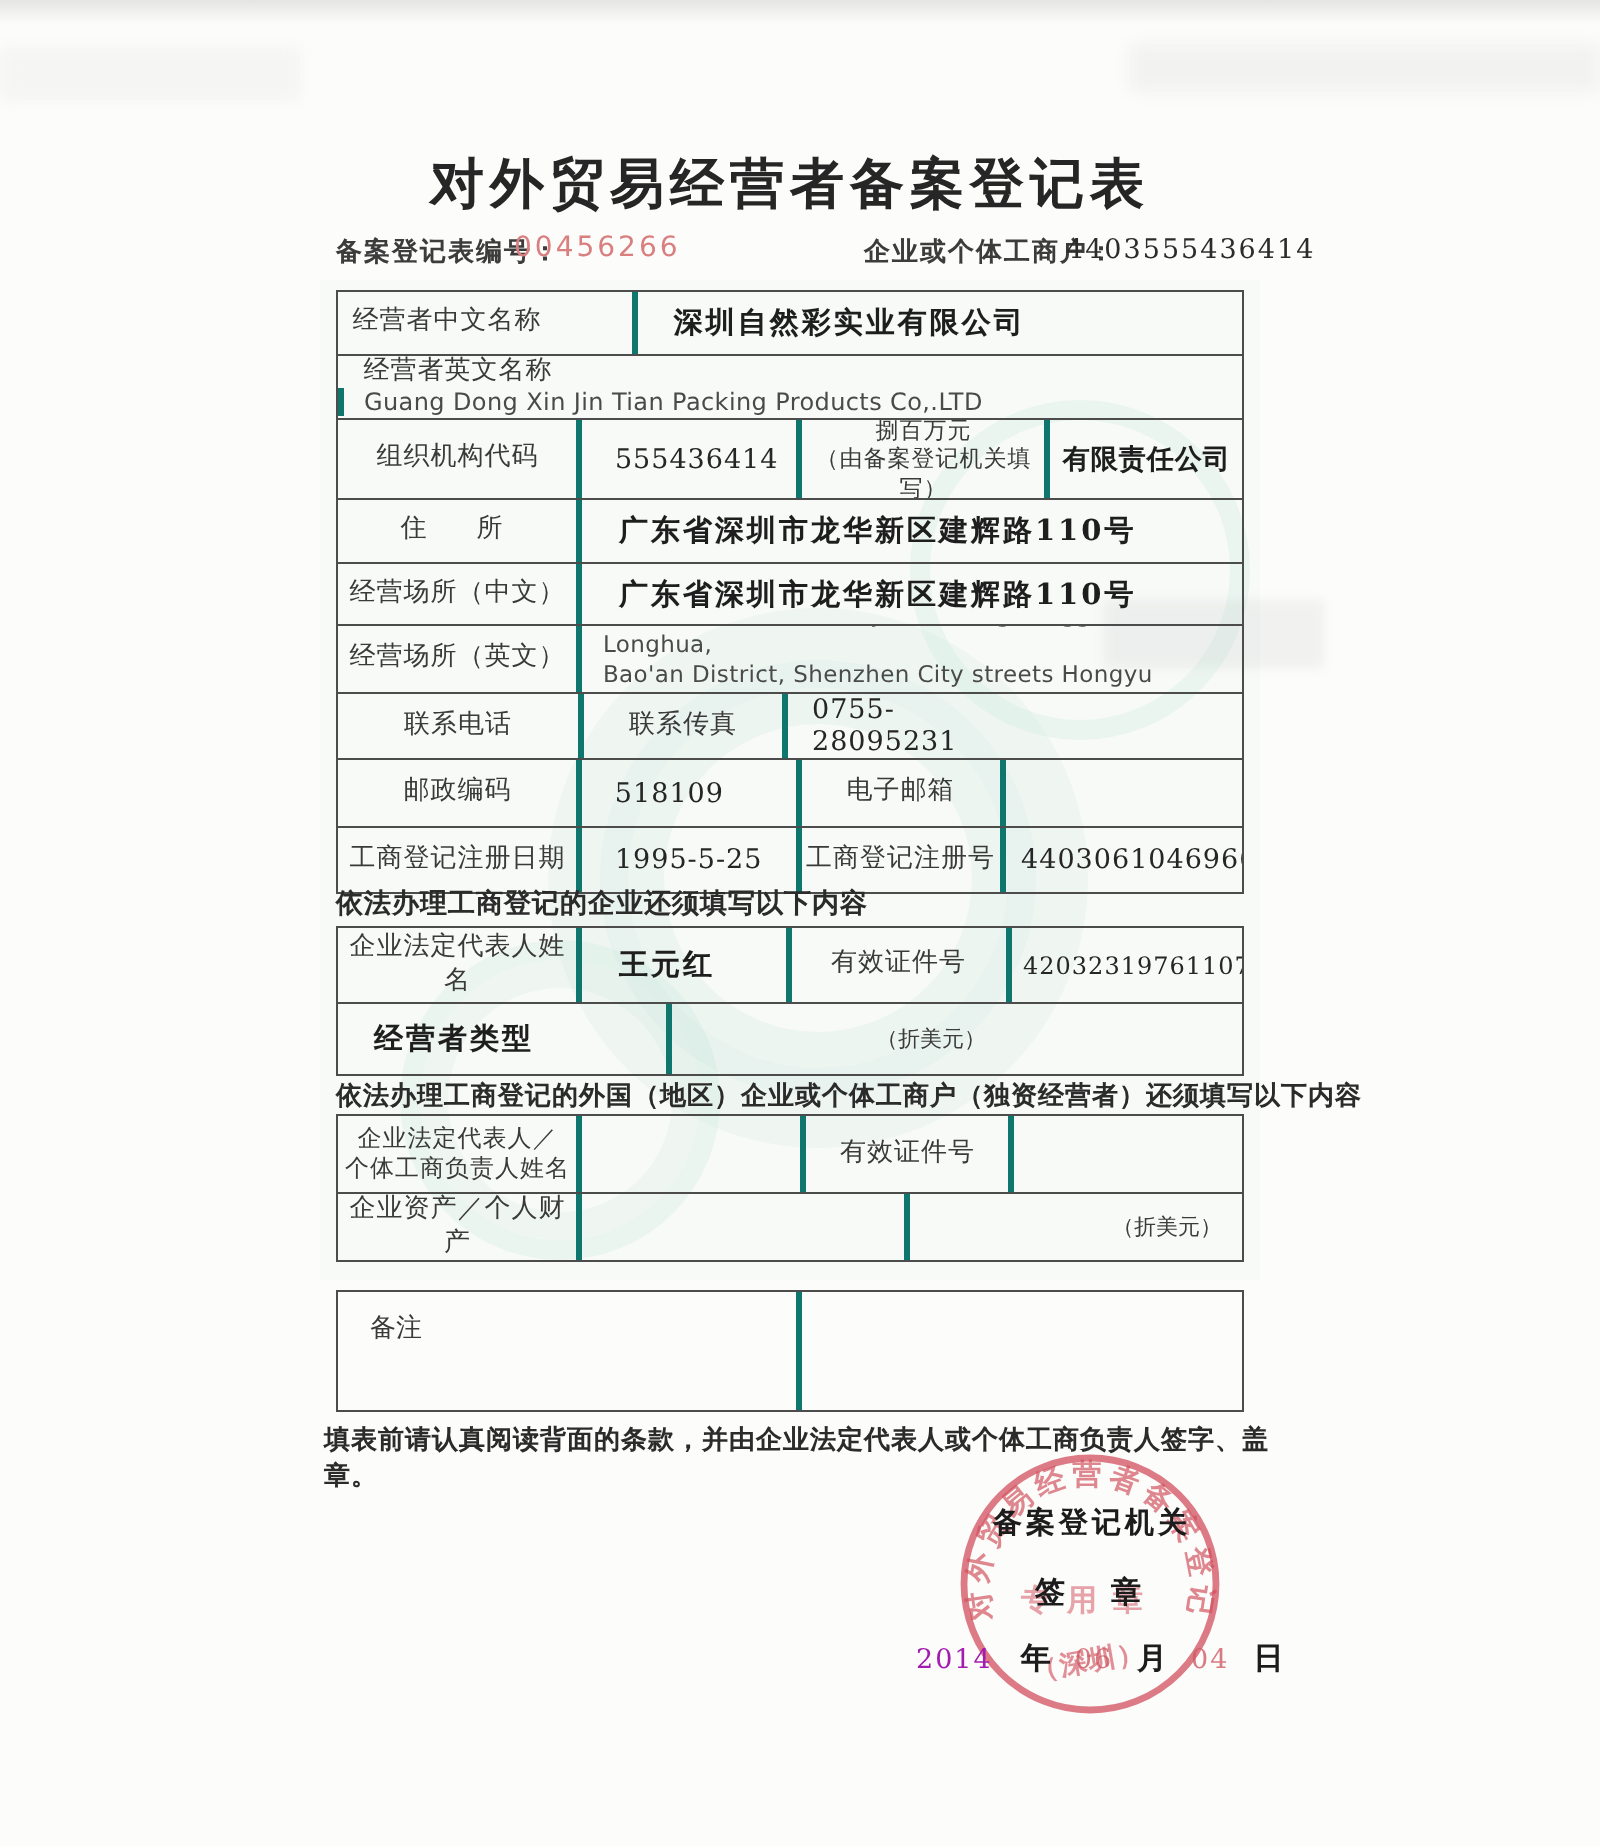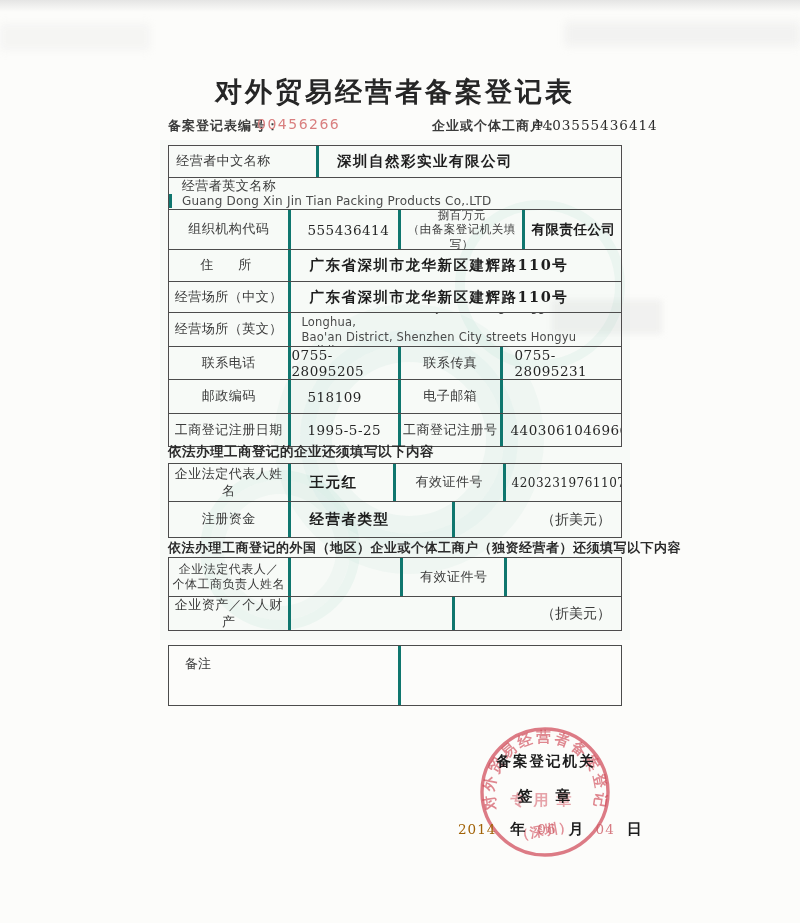--- a/index.html
+++ b/index.html
@@ -46,38 +46,38 @@
   .row .cell:first-child{border-left:none;}
   .lbl{justify-content:center;text-align:center;font-size:13px;color:#3a3a3a;
        letter-spacing:0.5px;line-height:1.25;}
   .val-cn{font-family:"DejaVu Serif",serif;font-weight:bold;font-size:14.5px;
        color:#1e1e1e;letter-spacing:1.5px;padding-left:18px;}
   .val-en{font-size:12px;color:#4a4a4a;padding-left:10px;letter-spacing:0.2px;}
   .val-num{font-family:"DejaVu Serif",serif;font-size:13.5px;color:#262626;
        padding-left:16px;letter-spacing:0.5px;}
   .val-num-c{font-family:"DejaVu Serif",serif;font-size:13.5px;color:#262626;
        justify-content:center;letter-spacing:0.5px;}
-  .usd{justify-content:flex-end;padding-right:10px;font-size:14px;color:#3c3c3c;}
+  .usd{justify-content:flex-end;padding-right:10px;font-size:11px;color:#3c3c3c;}
   .two-line{display:block;text-align:center;width:100%;}
   .two-line span{display:block;}
 
   .section-hdr{position:absolute;left:168px;font-size:13.5px;font-weight:bold;
       color:#2b2b2b;letter-spacing:0.5px;}
   .note-line{position:absolute;left:162px;width:480px;font-size:13px;font-weight:bold;
       color:#2b2b2b;letter-spacing:0.5px;}
 
   .remarks-lblcell{align-items:flex-start;padding-top:9px;}
 
   .foot-authority{position:absolute;left:478px;top:752px;width:136px;text-align:center;
       font-size:14.5px;font-weight:bold;letter-spacing:2px;color:#1c1c1c;z-index:6;}
   .foot-seal{position:absolute;left:478px;top:787px;width:136px;text-align:center;
       font-size:15px;font-weight:bold;letter-spacing:4px;color:#1c1c1c;z-index:6;}
   .date-row{position:absolute;left:458px;top:820px;width:190px;display:flex;
       align-items:baseline;z-index:6;}
-  .date-num{font-family:"DejaVu Serif",serif;font-size:13.5px;color:#a16207;letter-spacing:1px;}
+  .date-num{font-family:"DejaVu Serif",serif;font-size:13.5px;color:#a21caf;letter-spacing:1px;}
   .date-num-red{font-family:"DejaVu Serif",serif;font-size:13.5px;color:rgba(205,90,100,0.8);letter-spacing:1px;}
   .date-unit{font-size:15px;font-weight:bold;color:#1c1c1c;}
   .date-row > *{margin-right:0;}
   .sp1{margin-left:14px;} .sp2{margin-left:12px;}
 
   .stamp{position:absolute;left:474px;top:721px;width:142px;height:142px;z-index:5;}
 </style>
 </head>
 <body>
 
@@ -131,21 +131,20 @@
       <div class="cell lbl" style="width:120px;">经营场所（英文）</div>
       <div class="cell val-en" style="width:334px;font-size:11.5px;line-height:1.3;">
         <div class="two-line" style="text-align:left;">
           <span>Hualian the Community Shitouling Longguan Road, Longhua,</span>
           <span>Bao'an District, Shenzhen City streets Hongyu Building</span>
         </div>
       </div>
     </div>
     <div class="row" style="height:32px;">
       <div class="cell lbl" style="width:120px;">联系电话</div>
-      <div class="cell val-num-c" style="width:110px;">0755-28095205</div>
       <div class="cell lbl" style="width:102px;">联系传真</div>
       <div class="cell val-num" style="width:122px;padding-left:12px;">0755-28095231</div>
     </div>
     <div class="row" style="height:33px;">
       <div class="cell lbl" style="width:120px;">邮政编码</div>
       <div class="cell val-num" style="width:110px;">518109</div>
       <div class="cell lbl" style="width:102px;">电子邮箱</div>
       <div class="cell val-num" style="width:122px;"></div>
     </div>
     <div class="row" style="height:32px;">
@@ -159,21 +158,20 @@
   <div class="section-hdr" style="top:443px;">依法办理工商登记的企业还须填写以下内容</div>
 
   <div class="tbl" style="top:463px;">
     <div class="row" style="height:37px;">
       <div class="cell lbl" style="width:120px;">企业法定代表人姓名</div>
       <div class="cell val-cn" style="width:105px;">王元红</div>
       <div class="cell lbl" style="width:110px;">有效证件号</div>
       <div class="cell val-num" style="width:119px;padding-left:6px;font-size:12px;">420323197611070819</div>
     </div>
     <div class="row" style="height:35px;">
-      <div class="cell lbl" style="width:120px;">注册资金</div>
       <div class="cell val-cn" style="width:164px;">经营者类型</div>
       <div class="cell usd" style="width:170px;">（折美元）</div>
     </div>
   </div>
 
   <div class="section-hdr" style="top:539px;font-size:13px;">依法办理工商登记的外国（地区）企业或个体工商户（独资经营者）还须填写以下内容</div>
 
   <div class="tbl" style="top:557px;">
     <div class="row" style="height:38px;">
       <div class="cell lbl" style="width:120px;font-size:12px;">
@@ -193,20 +191,21 @@
     </div>
   </div>
 
   <div class="tbl" style="top:645px;">
     <div class="row" style="height:59px;">
       <div class="cell remarks-lblcell" style="width:230px;padding-left:16px;font-size:13px;color:#3a3a3a;">备注</div>
       <div class="cell" style="width:224px;"></div>
     </div>
   </div>
 
+  <div class="note-line" style="top:711px;">填表前请认真阅读背面的条款，并由企业法定代表人或个体工商负责人签字、盖章。</div>
 
   <svg class="stamp" viewBox="0 0 142 142">
     <defs>
       <path id="arcPath" d="M 25 94 A 51 51 0 1 1 117 94" fill="none"></path>
     </defs>
     <circle cx="71" cy="71" r="63" fill="none" stroke="#d04a58" stroke-opacity="0.72" stroke-width="3.4"></circle>
     <text font-size="14.5" fill="#d04a58" fill-opacity="0.66" letter-spacing="3" font-family="DejaVu Sans, sans-serif" font-weight="bold">
       <textPath href="#arcPath" startOffset="50%" text-anchor="middle">对外贸易经营者备案登记</textPath>
     </text>
     <text x="71" y="84" font-size="15" fill="#d04a58" fill-opacity="0.5" letter-spacing="8" text-anchor="middle" font-family="DejaVu Sans, sans-serif" font-weight="bold">专用章</text>

